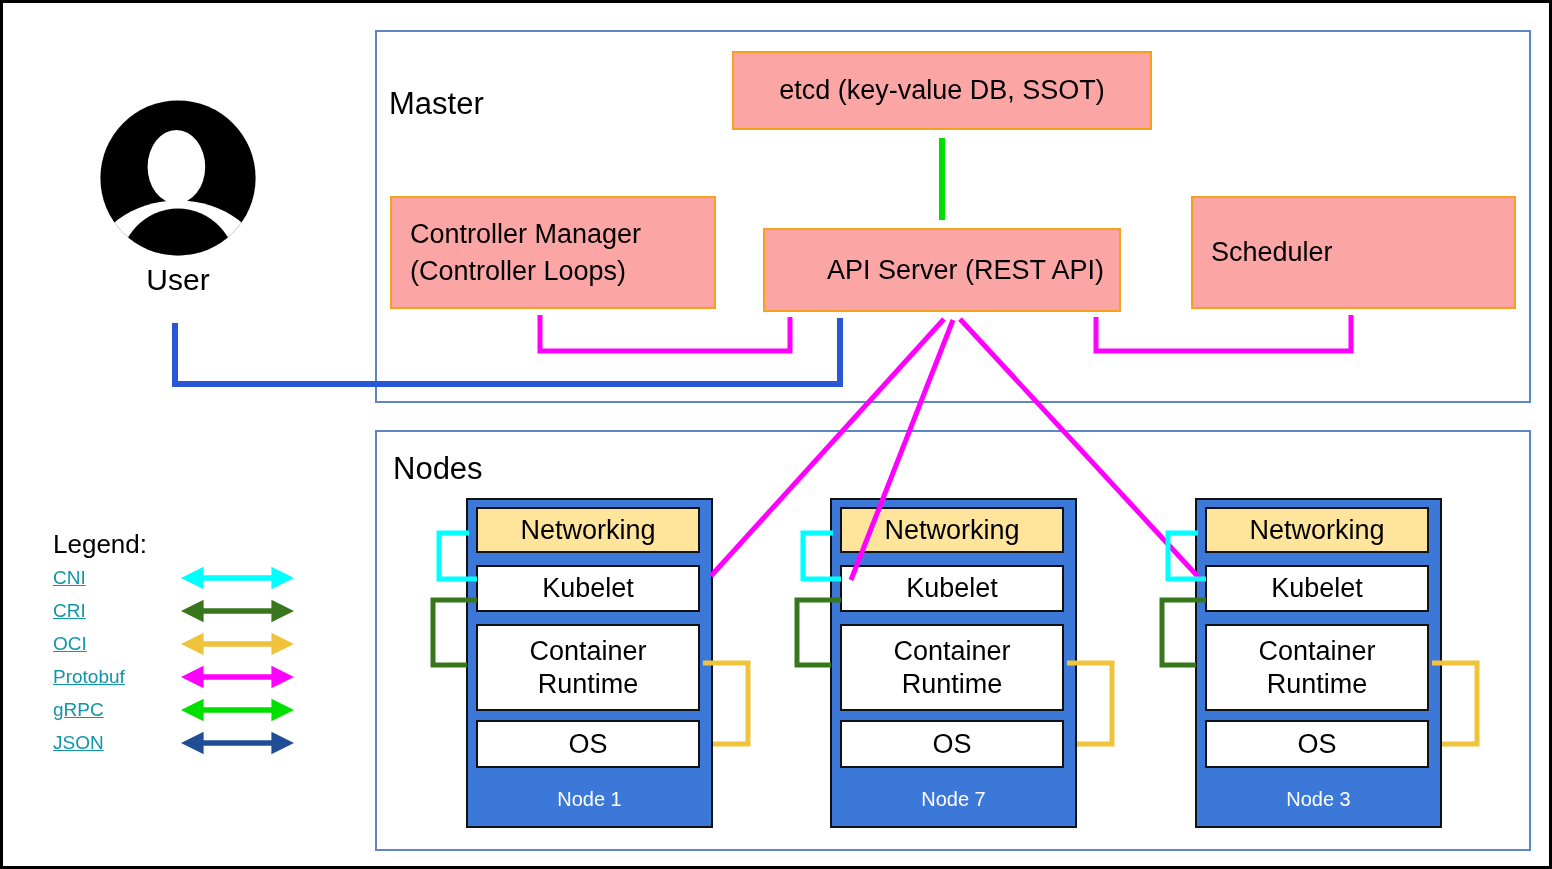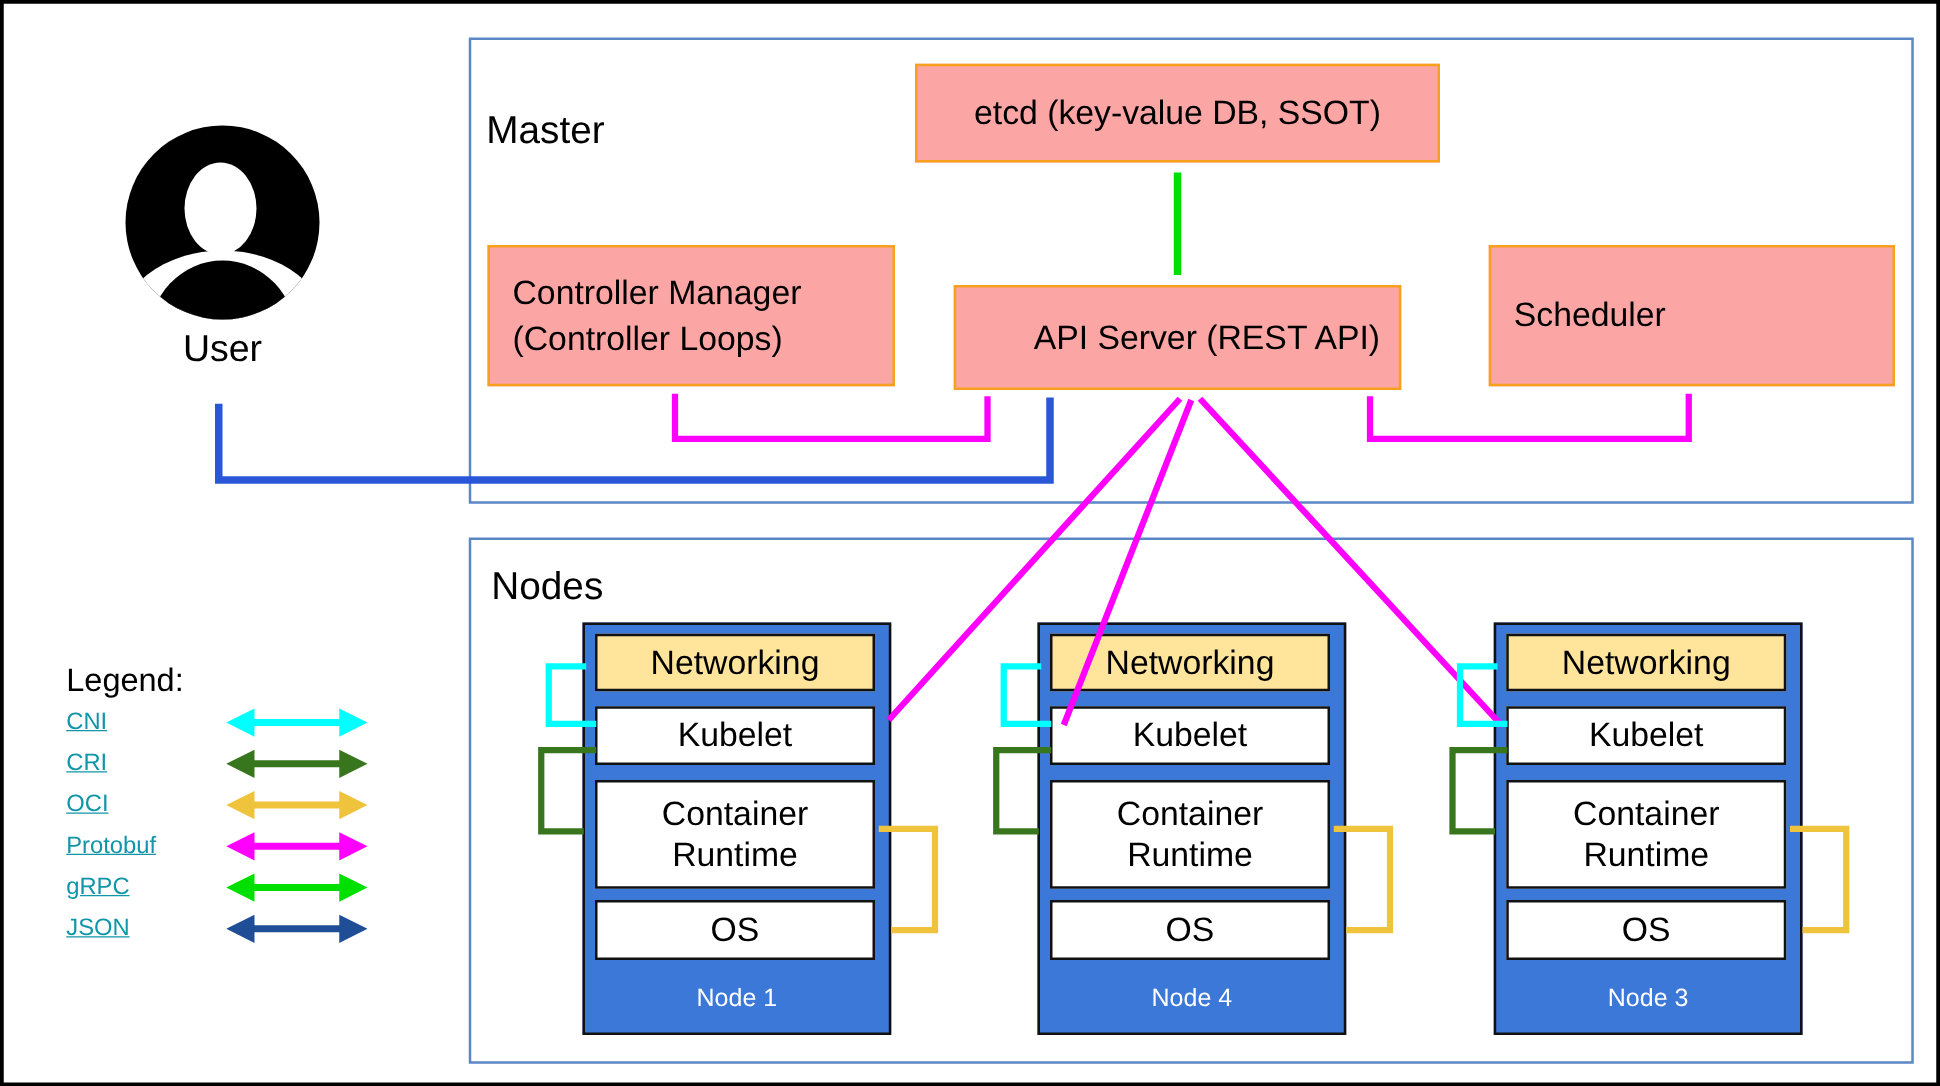--- a/index.html
+++ b/index.html
@@ -90,21 +90,21 @@
     <div class="layer runtime">Container Runtime</div>
     <div class="layer os">OS</div>
     <div class="node-name">Node 1</div>
   </div>
 
   <div class="node" style="left:827px;">
     <div class="layer networking">Networking</div>
     <div class="layer kubelet">Kubelet</div>
     <div class="layer runtime">Container Runtime</div>
     <div class="layer os">OS</div>
-    <div class="node-name">Node 4</div>
+    <div class="node-name">Node 7</div>
   </div>
 
   <div class="node" style="left:1192px;">
     <div class="layer networking">Networking</div>
     <div class="layer kubelet">Kubelet</div>
     <div class="layer runtime">Container Runtime</div>
     <div class="layer os">OS</div>
     <div class="node-name">Node 3</div>
   </div>
 

